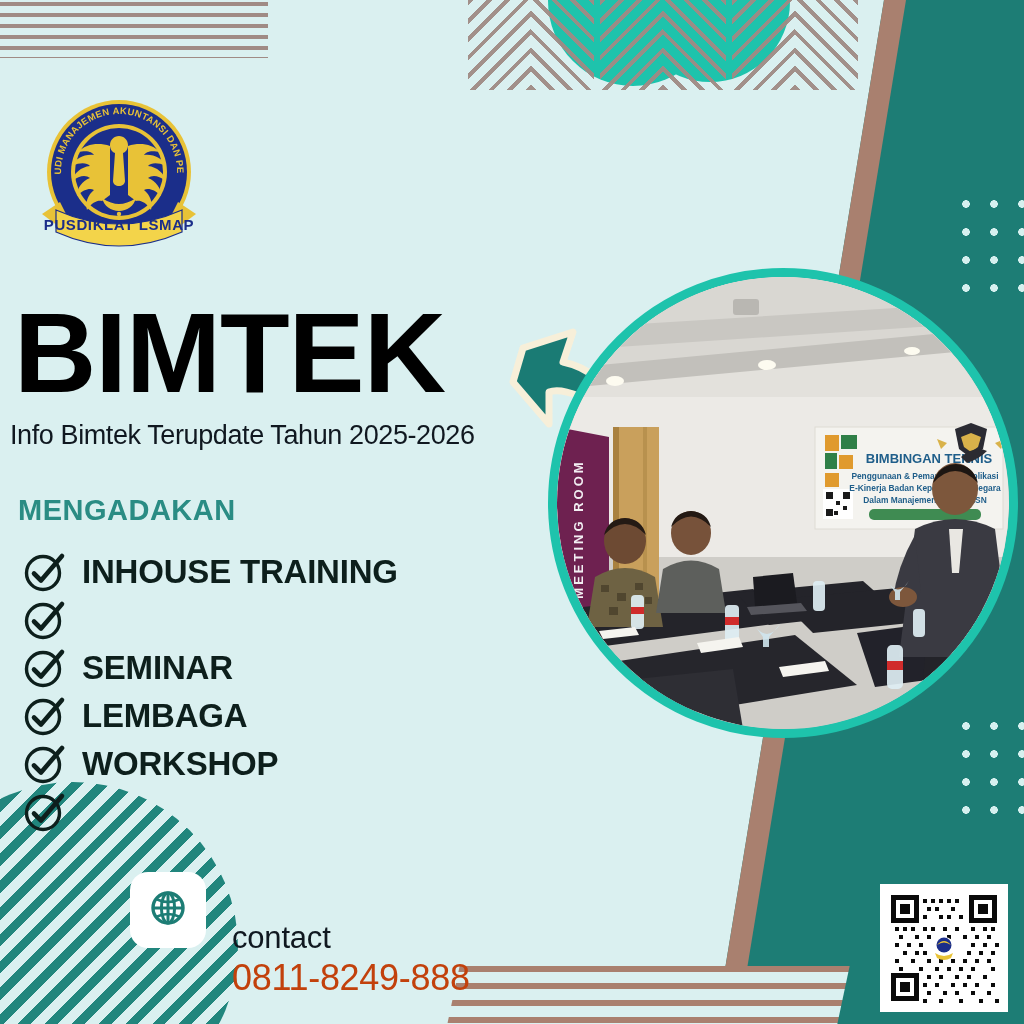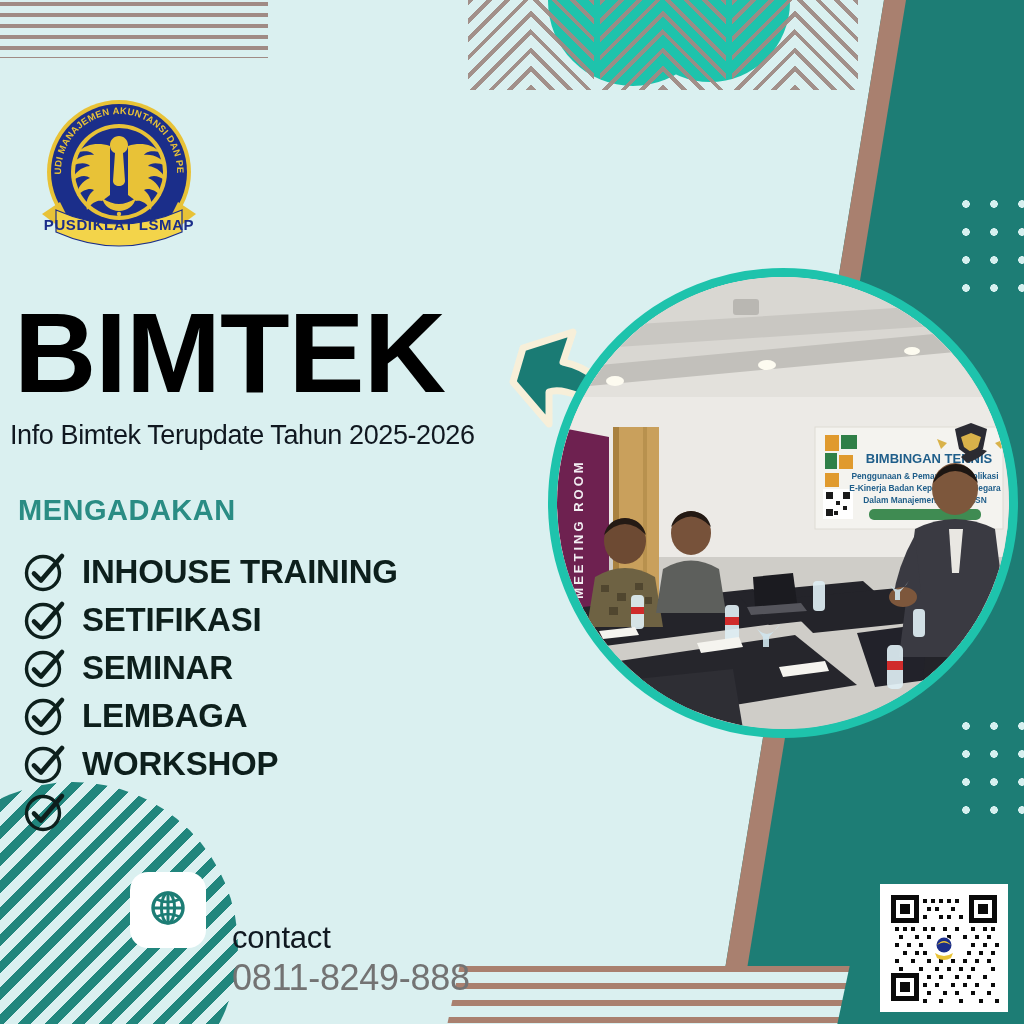--- a/index.html
+++ b/index.html
@@ -210,21 +210,21 @@
   .contact-label {
     font-size: 31px;
     font-weight: 400;
     color: #101820;
     letter-spacing: -0.2px;
     margin-top: 48px;
   }
   .contact-number {
     font-size: 36px;
     font-weight: 400;
-    color: #737373;
+    color: #c2410c;
     letter-spacing: -0.3px;
   }
 
   
   .qr-box {
     position: absolute;
     left: 880px; top: 884px;
     width: 128px; height: 128px;
     background: #ffffff;
     padding: 5px;
@@ -435,21 +435,20 @@
       </span>
       <span class="svc-label">INHOUSE TRAINING</span>
     </li>
     <li class="svc-item">
       <span class="svc-check">
         <svg viewBox="0 0 46 44" width="46" height="44">
           <circle cx="21" cy="23" r="16.5" fill="none" stroke="#0d1f1c" stroke-width="3.4"></circle>
           <path d="M12 23.5 L19 30.5 L40 6" fill="none" stroke="#0d1f1c" stroke-width="4.6" stroke-linecap="round" stroke-linejoin="round"></path>
         </svg>
       </span>
-      <span class="svc-label">SETIFIKASI</span>
     </li>
     <li class="svc-item">
       <span class="svc-check">
         <svg viewBox="0 0 46 44" width="46" height="44">
           <circle cx="21" cy="23" r="16.5" fill="none" stroke="#0d1f1c" stroke-width="3.4"></circle>
           <path d="M12 23.5 L19 30.5 L40 6" fill="none" stroke="#0d1f1c" stroke-width="4.6" stroke-linecap="round" stroke-linejoin="round"></path>
         </svg>
       </span>
       <span class="svc-label">SEMINAR</span>
     </li>

